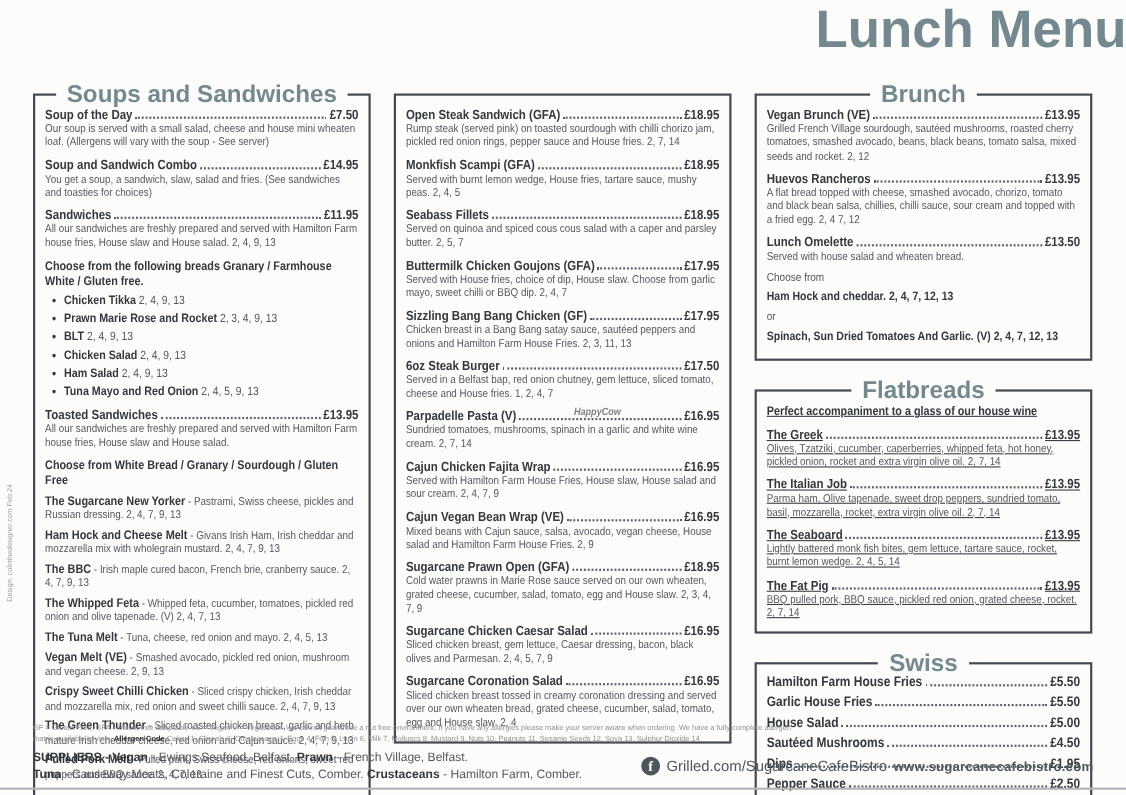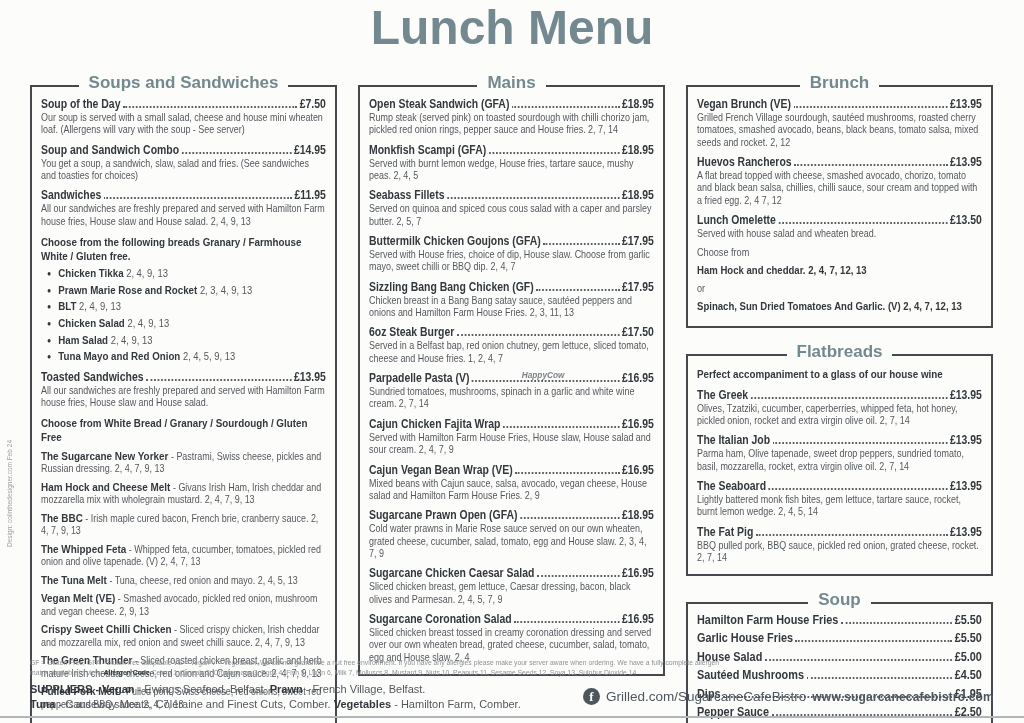--- a/index.html
+++ b/index.html
@@ -1,29 +1,29 @@
 <!DOCTYPE html>
 <html><head>
 <meta charset="utf-8">
 <style>
   html,body{margin:0;padding:0;}
   body{width:1024px;height:723px;overflow:hidden;background:#ffffff;}
   .page{position:relative;width:1024px;height:723px;background:#fcfcfb;font-family:"Liberation Sans",sans-serif;color:#3b4045;}
-  .title{margin:0;position:absolute;top:0px;left:0;right:0;text-align:center;font-size:48px;font-weight:bold;color:#74898f;}
+  .title{margin:0;position:absolute;top:0px;left:0;right:0;text-align:right;font-size:48px;font-weight:bold;color:#74898f;}
   .columns{position:absolute;top:72px;left:30px;display:flex;gap:21px;}
   .col{width:307px;flex:0 0 307px;}
   .box{position:relative;border:2px solid #45494e;margin-top:13px;padding:4px 9px 8px;box-sizing:border-box;}
   .box + .box{margin-top:26px;}
   .box-title{position:absolute;top:-14px;left:0;right:0;text-align:center;}
-  .box-title span{display:inline-block;background:#fcfcfb;padding:0 10px;font-weight:bold;font-size:17px;color:#74898f;}
+  .box-title span{display:inline-block;background:#fcfcfb;padding:0 10px;font-weight:bold;font-size:22px;color:#74898f;}
   .box-inner{transform:scaleX(0.87);transform-origin:0 0;width:114.9%;}
   .box-soups-and-sandwiches{min-height:575px;}
   .box-mains{min-height:570px;}
   .box-brunch{min-height:218px;}
-  .box-flatbreads{min-height:206px;}
+  .box-flatbreads{min-height:206px;text-decoration:underline;}
   .box-sides{min-height:96px;}
   .row{display:flex;align-items:flex-end;margin:6px 0 1px;}
   .nm{font-weight:bold;font-size:12px;color:#33383d;white-space:nowrap;}
   .pr{font-weight:bold;font-size:12px;color:#33383d;white-space:nowrap;}
   .leader{flex:1;border-bottom:2px dotted #5a5f64;margin:0 3px 3px;position:relative;}
   .wm{position:absolute;left:32%;top:-10px;font-size:9.5px;font-weight:bold;font-style:italic;color:#7d8287;background:#fcfcfb;padding:0 3px;line-height:1;}
   .desc{font-size:10.3px;line-height:1.2;color:#54585d;margin:0 0 2px;}
   .named{font-size:10.3px;line-height:1.2;color:#54585d;margin:5px 0;}
   .nm2{font-weight:bold;font-size:11.4px;color:#33383d;}
   .note{font-weight:bold;font-size:11.3px;line-height:1.25;color:#33383d;margin:7px 0 3px;}
@@ -98,21 +98,20 @@
             <div class="named"><span class="nm2">The Tuna Melt</span><span> - Tuna, cheese, red onion and mayo. 2, 4, 5, 13</span></div>
             <div class="named"><span class="nm2">Vegan Melt (VE)</span><span> - Smashed avocado, pickled red onion, mushroom and vegan cheese. 2, 9, 13</span></div>
             <div class="named"><span class="nm2">Crispy Sweet Chilli Chicken</span><span> - Sliced crispy chicken, Irish cheddar and mozzarella mix, red onion and sweet chilli sauce. 2, 4, 7, 9, 13</span></div>
             <div class="named"><span class="nm2">The Green Thunder</span><span> - Sliced roasted chicken breast, garlic and herb mature Irish cheddar cheese, red onion and Cajun sauce. 2, 4, 7, 9, 13</span></div>
             <div class="named"><span class="nm2">Pulled Pork Melt</span><span> - Pulled pork, Swiss cheese, red onions, sweet red peppers and BBQ sauce. 2, 4, 7, 13</span></div>
           </div>
         </section>
       </div>
       <div class="col">
         <section class="box box-mains">
-          <div class="box-title"><span>Mains</span></div>
           <div class="box-inner">
             <div class="row">
               <span class="nm">Open Steak Sandwich (GFA)</span>
               <span class="leader"></span>
               <span class="pr">£18.95</span>
             </div>
             <div class="desc">Rump steak (served pink) on toasted sourdough with chilli chorizo jam, pickled red onion rings, pepper sauce and House fries. 2, 7, 14</div>
             <div class="row">
               <span class="nm">Monkfish Scampi (GFA)</span>
               <span class="leader"></span>
@@ -236,21 +235,21 @@
             <div class="desc">Lightly battered monk fish bites, gem lettuce, tartare sauce, rocket, burnt lemon wedge. 2, 4, 5, 14</div>
             <div class="row">
               <span class="nm">The Fat Pig</span>
               <span class="leader"></span>
               <span class="pr">£13.95</span>
             </div>
             <div class="desc">BBQ pulled pork, BBQ sauce, pickled red onion, grated cheese, rocket. 2, 7, 14</div>
           </div>
         </section>
         <section class="box box-sides">
-          <div class="box-title"><span>Soup</span></div>
+          <div class="box-title"><span>Swiss</span></div>
           <div class="box-inner">
             <div class="row">
               <span class="nm">Hamilton Farm House Fries</span>
               <span class="leader"></span>
               <span class="pr">£5.50</span>
             </div>
             <div class="row">
               <span class="nm">Garlic House Fries</span>
               <span class="leader"></span>
               <span class="pr">£5.50</span>
@@ -281,21 +280,21 @@
     </div>
 
   <div class="footer">
     <div class="smallprint">
       <div>GF = Gluten Free, GFA - Gluten free adaptable VE = Vegan V = Vegetarian. We cannot guarantee a nut free environment. If you have any allergies please make your server aware when ordering. We have a fully complete allergen</div>
       <div id="sp2"><span class="seg">matrix available to view. </span><span class="segb">Allergen Code</span><span class="seg"> Celery 1, Cereals 2, Crustaceans 3, Eggs 4, Fish 5, Lupin 6, Milk 7, Molluscs 8, Mustard 9, Nuts 10, Peanuts 11, Sesame Seeds 12, Soya 13, Sulphur Dioxide 14</span></div>
     </div>
     <div class="footer-row">
       <div class="suppliers">
         <div id="sup1"><span class="segb">SUPPLIERS - Vegan</span><span class="seg"> - Ewings Seafood, Belfast. </span><span class="segb">Prawn</span><span class="seg"> - French Village, Belfast.</span></div>
-        <div id="sup2"><span class="segb">Tuna</span><span class="seg"> - Causeway Meats, Coleraine and Finest Cuts, Comber. </span><span class="segb">Vegetables</span><span class="seg"> - Hamilton Farm, Comber.</span></div>
+        <div id="sup2"><span class="segb">Tuna</span><span class="seg"> - Causeway Meats, Coleraine and Finest Cuts, Comber. </span><span class="segb">Crustaceans</span><span class="seg"> - Hamilton Farm, Comber.</span></div>
       </div>
       <div class="social">
         <span class="fb-icon">f</span>
         <span class="fb-text">Grilled.com/SugarcaneCafeBistro</span>
         <span class="website">www.sugarcanecafebistro.com</span>
       </div>
     </div>
   </div>
 
   <div class="scan-edge"></div>

